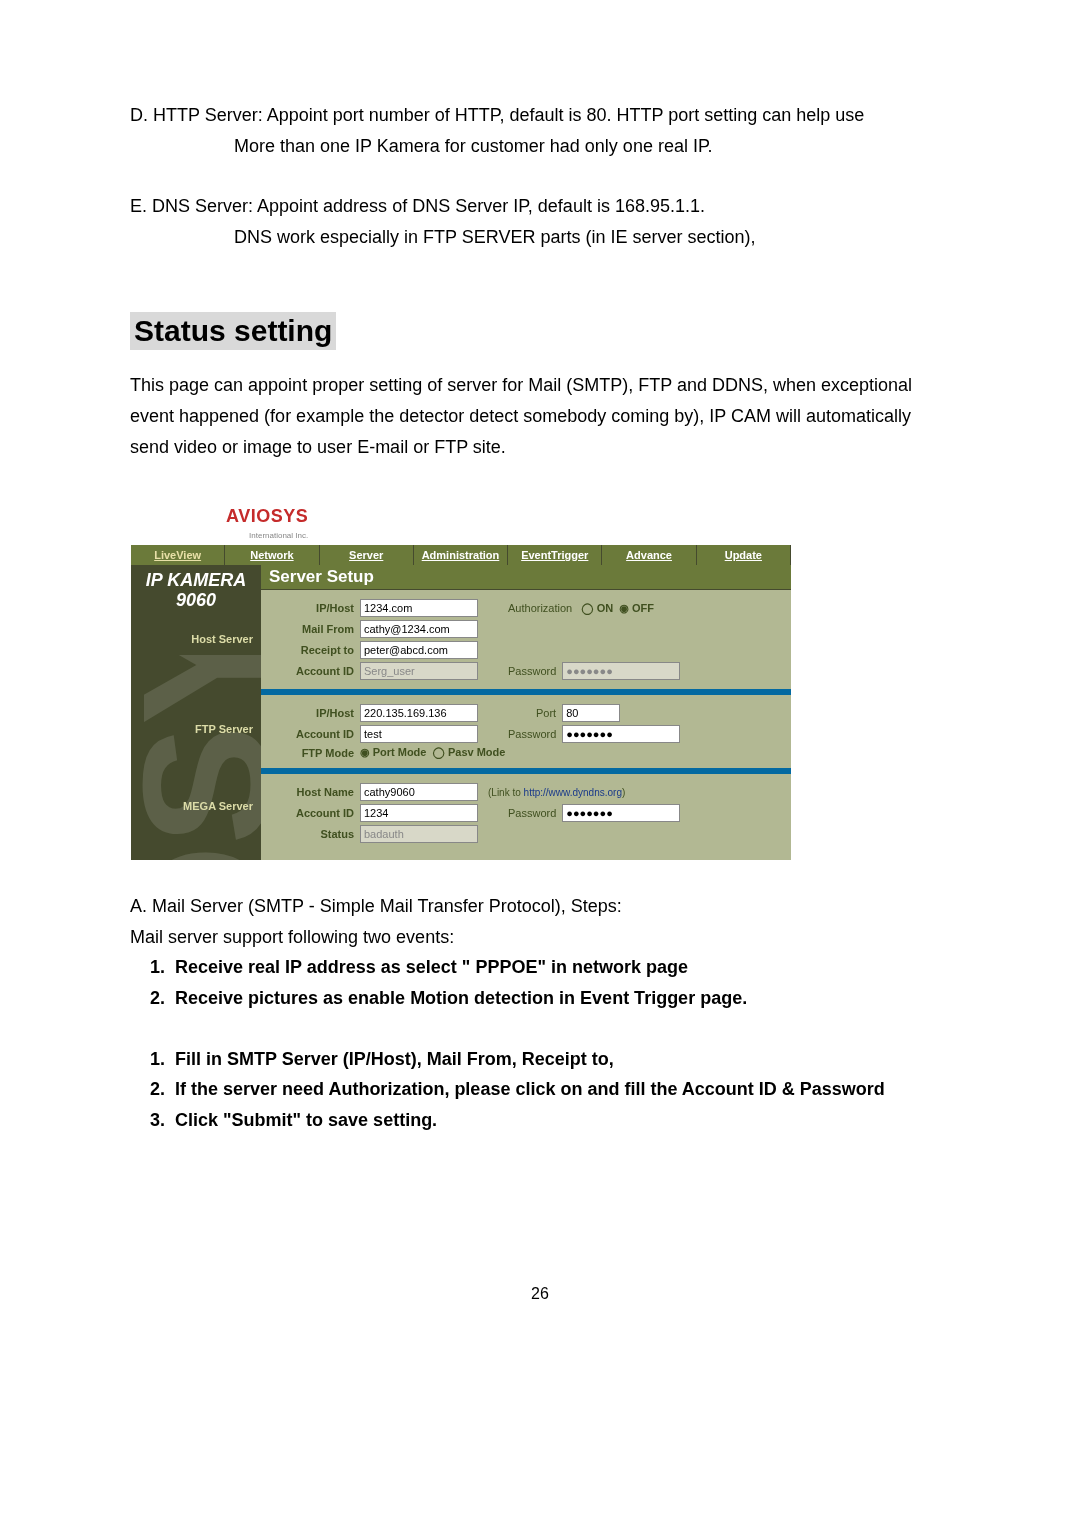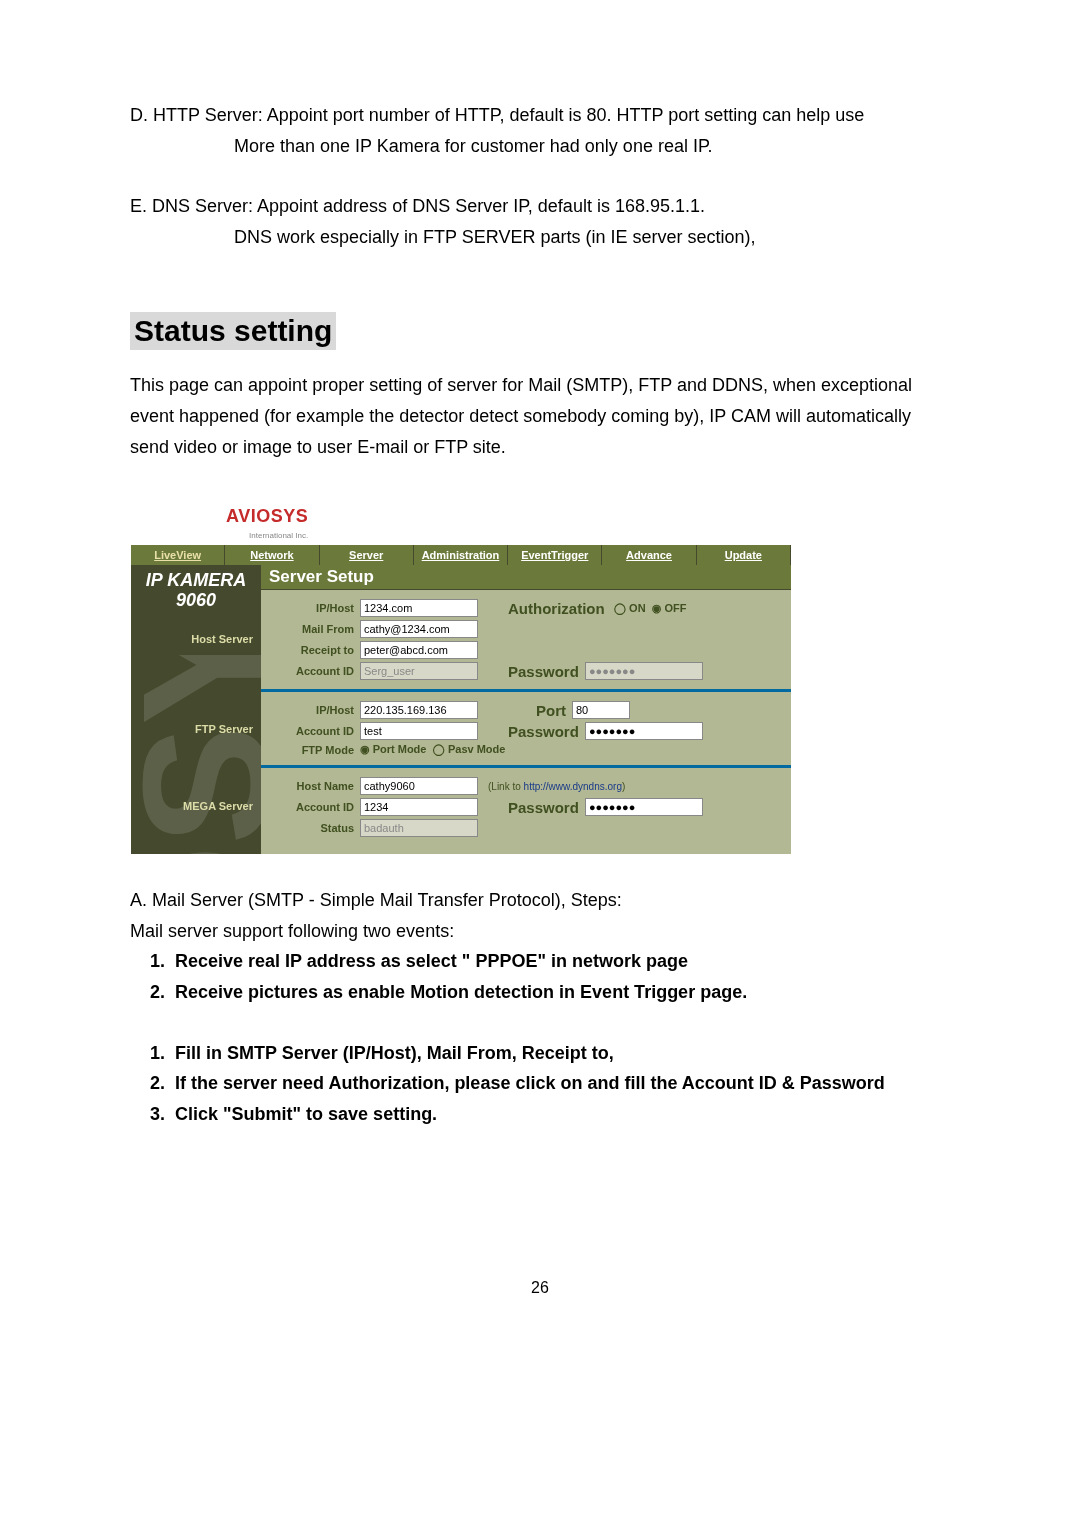--- a/index.html
+++ b/index.html
@@ -125,39 +125,39 @@
     }
     .ss-section-title {
       background: #6b7a3a;
       color: #fff;
       font-weight: bold;
       font-size: 17px;
       padding: 2px 8px;
       border-bottom: 1px solid #454a2e;
     }
     .ss-section {
-      border-bottom: 3px solid #0369a1;
+      border-bottom: 6px solid #0369a1;
       padding: 6px 8px;
     }
     .ss-row {
       display: flex;
       align-items: center;
       margin: 3px 0;
     }
     .ss-label {
       font-size: 11px;
       font-weight: bold;
       color: #405020;
       width: 85px;
       text-align: right;
       padding-right: 6px;
     }
     .ss-label2 {
-      font-size: 15px;
-      font-weight: bold;
+      font-size: 11px;
+      font-weight: normal;
       color: #405020;
       padding-right: 6px;
       padding-left: 30px;
     }
     .ss-input {
       font-size: 11px;
       padding: 1px 3px;
       border: 1px solid #888;
       background: #fff;
       height: 14px;

